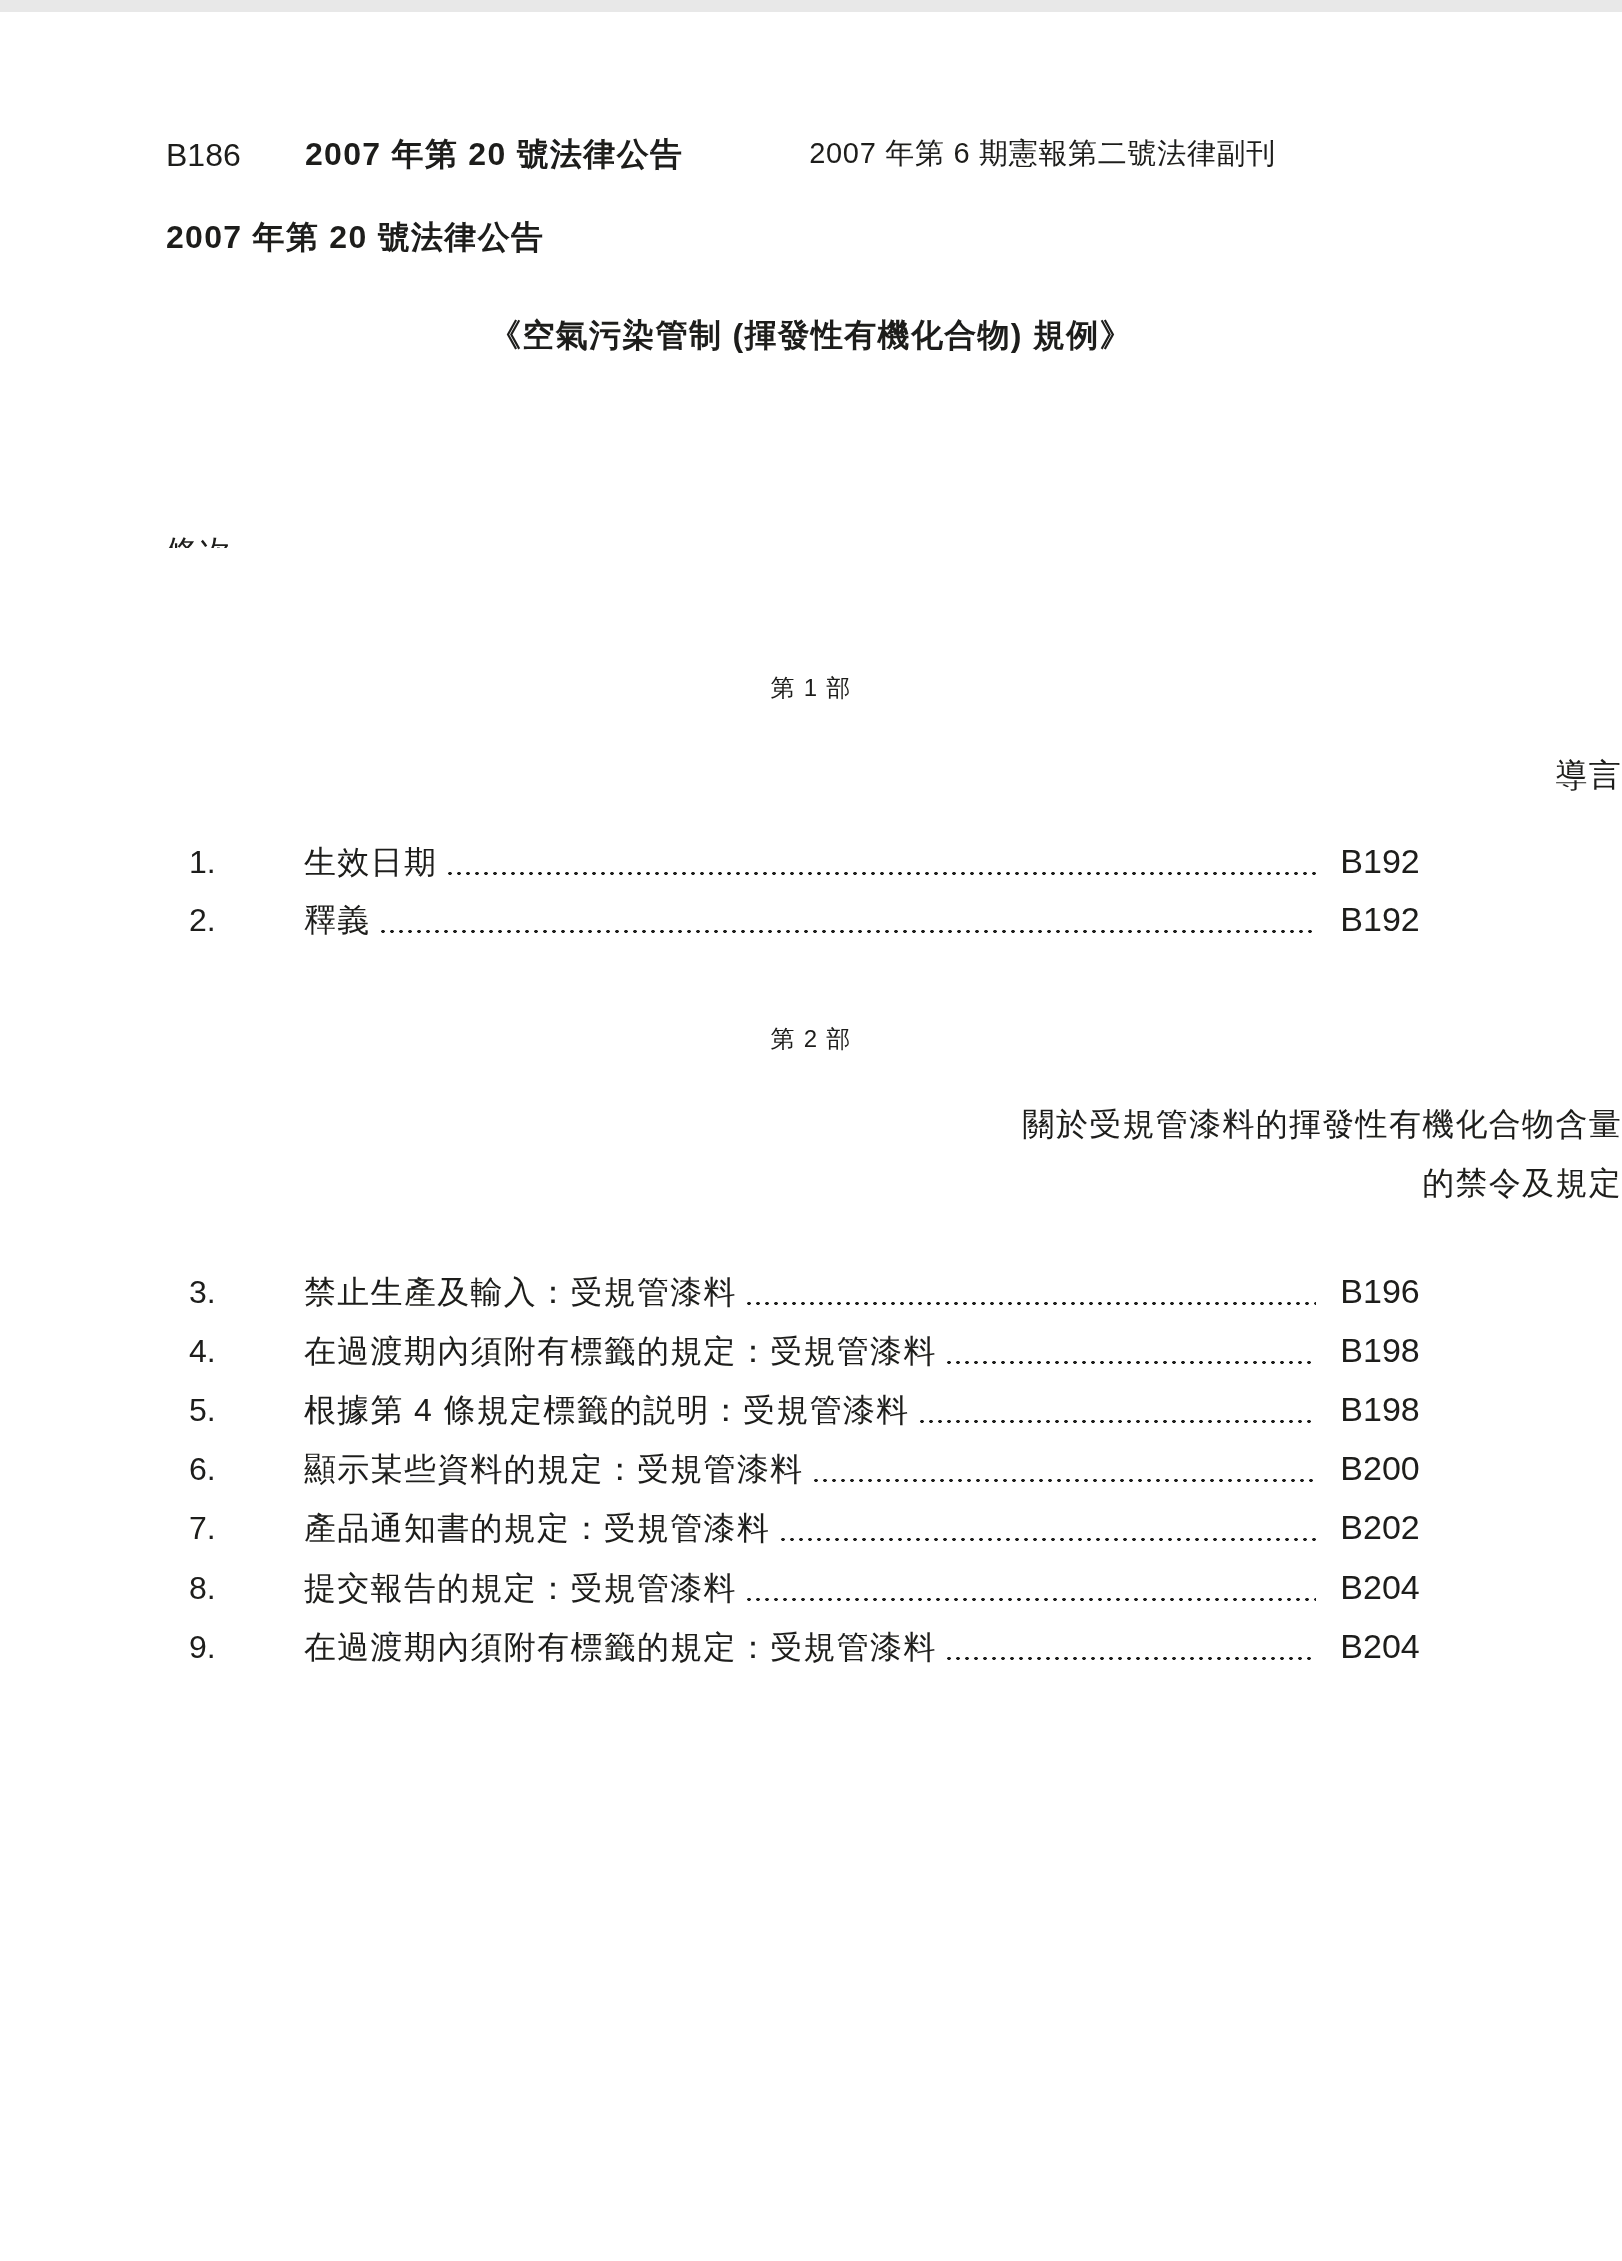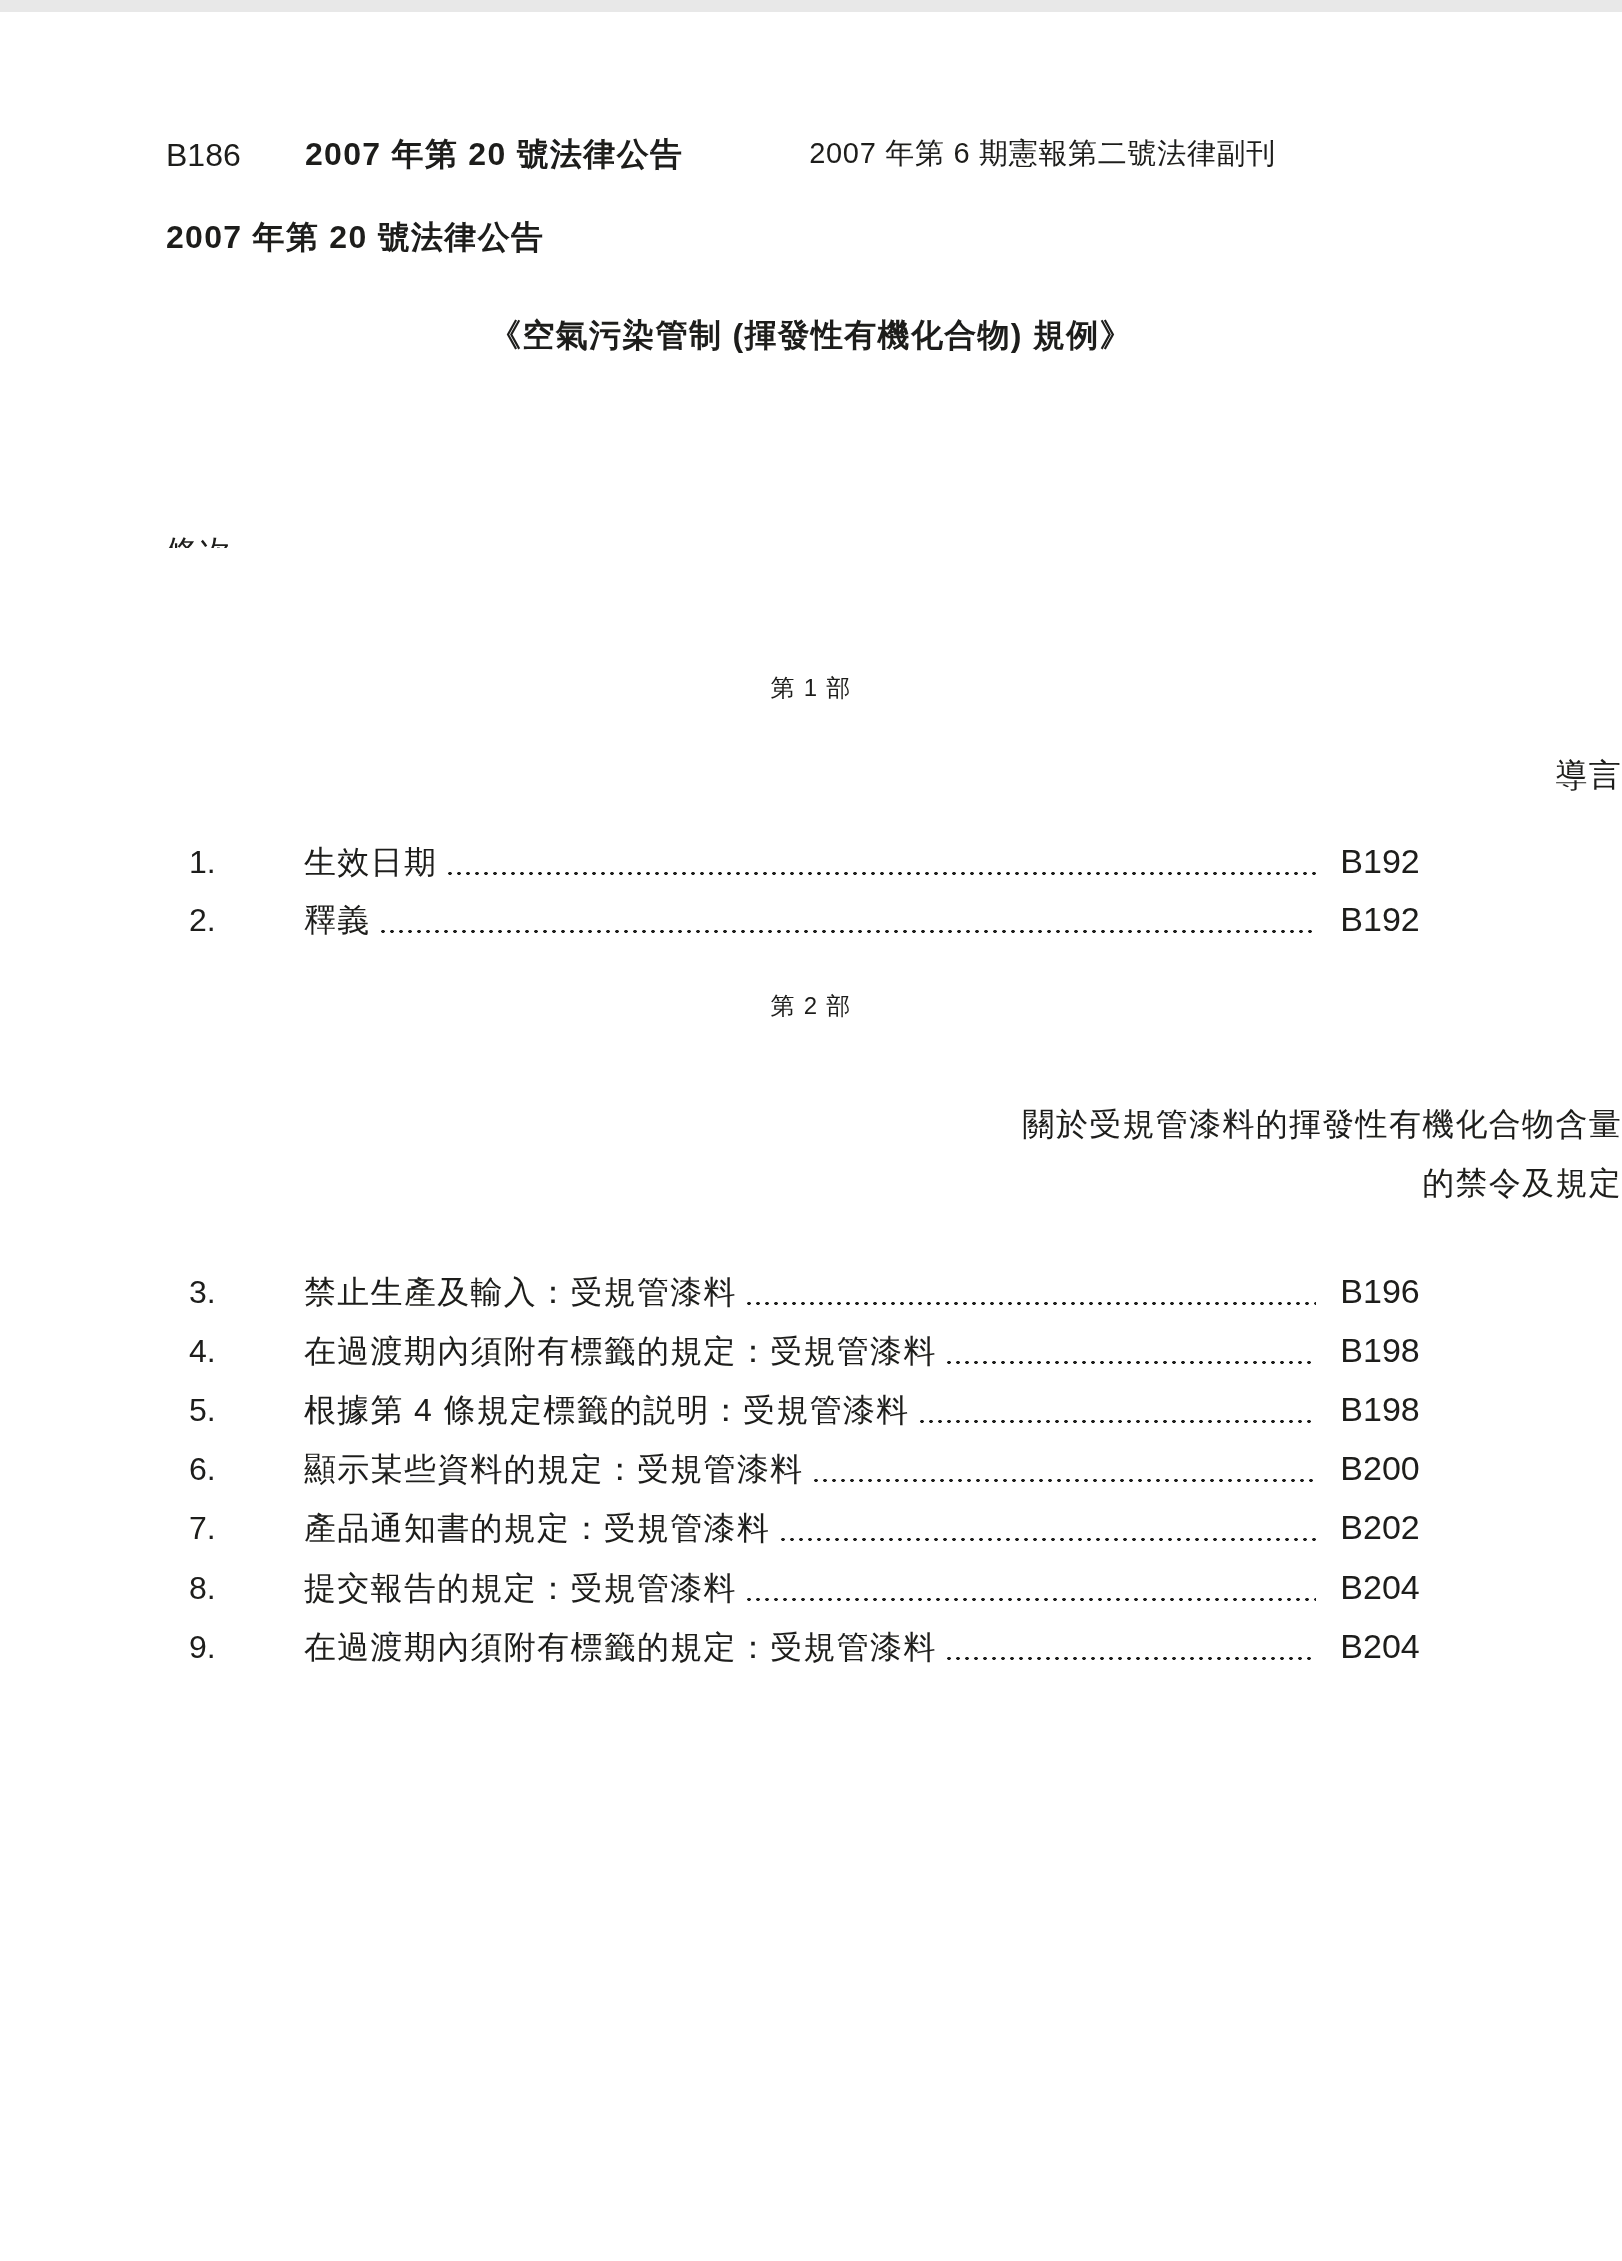--- a/index.html
+++ b/index.html
@@ -81,21 +81,21 @@
     <span class="leader"></span>
     <span class="toc-page">B192</span>
   </div>
   <div class="toc-row" style="top:889px">
     <span class="toc-num">2.</span>
     <span class="toc-title cjk">釋義</span>
     <span class="leader"></span>
     <span class="toc-page">B192</span>
   </div>
 
-  <div class="abs center part-heading cjk" style="top:982px">第 2 部</div>
+  <div class="abs center part-heading cjk" style="top:1015px">第 2 部</div>
   <div class="abs center part-title cjk" style="top:1096px">關於受規管漆料的揮發性有機化合物含量</div>
   <div class="abs center part-title cjk" style="top:1155px">的禁令及規定</div>
 
   <div class="toc-row" style="top:1261px">
     <span class="toc-num">3.</span>
     <span class="toc-title cjk">禁止生產及輸入：受規管漆料</span>
     <span class="leader"></span>
     <span class="toc-page">B196</span>
   </div>
   <div class="toc-row" style="top:1320px">

